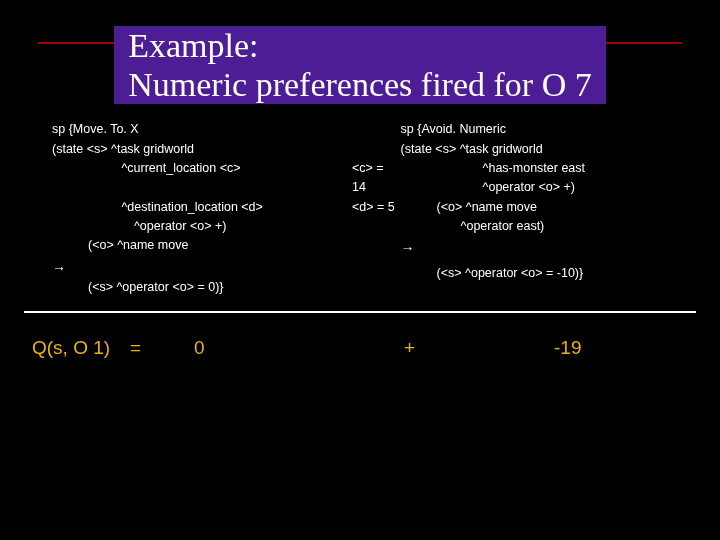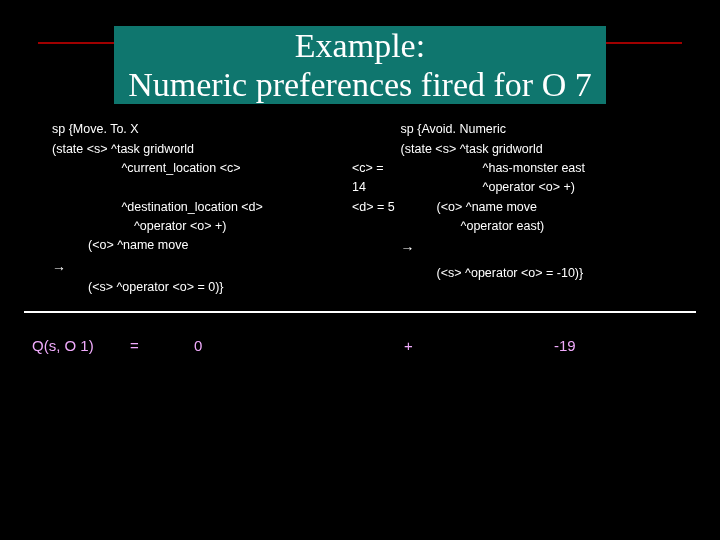--- a/index.html
+++ b/index.html
@@ -19,23 +19,22 @@
   }
   .title-rule{
     position:absolute;
     left:0;right:0;top:16px;
     height:2px;background:#a00000;
   }
   .title{
     font-family:"Times New Roman",Times,serif;
     font-size:34px;
     line-height:1.15;
-    text-align:center;
     color:#fff;
-    background:#0f766e;
+    background:#4c1d95;
     position:relative;
     display:block;
     margin:0 auto;
     padding:0 14px;
     width:max-content;
     max-width:640px;
     z-index:1;
   }
   .cols{
     display:flex;
@@ -54,22 +53,22 @@
   .leftrow .a{flex:0 0 300px;white-space:pre}
   .leftrow .b{color:#fff}
   .divider{
     margin:14px 24px 0 24px;
     height:2px;background:#fff;
   }
   .eq{
     display:flex;
     align-items:flex-end;
     padding:24px 24px 0 24px;
-    font-size:15px;
-    color:#f0abfc;
+    font-size:19px;
+    color:#eab308;
   }
   .eq .qs{flex:0 0 98px;padding-left:8px}
   .eq .equals{flex:0 0 64px}
   .eq .zero{flex:0 0 210px}
   .eq .plus{flex:0 0 150px}
   .eq .minus{flex:1}
 </style>
 </head>
 <body>
 

